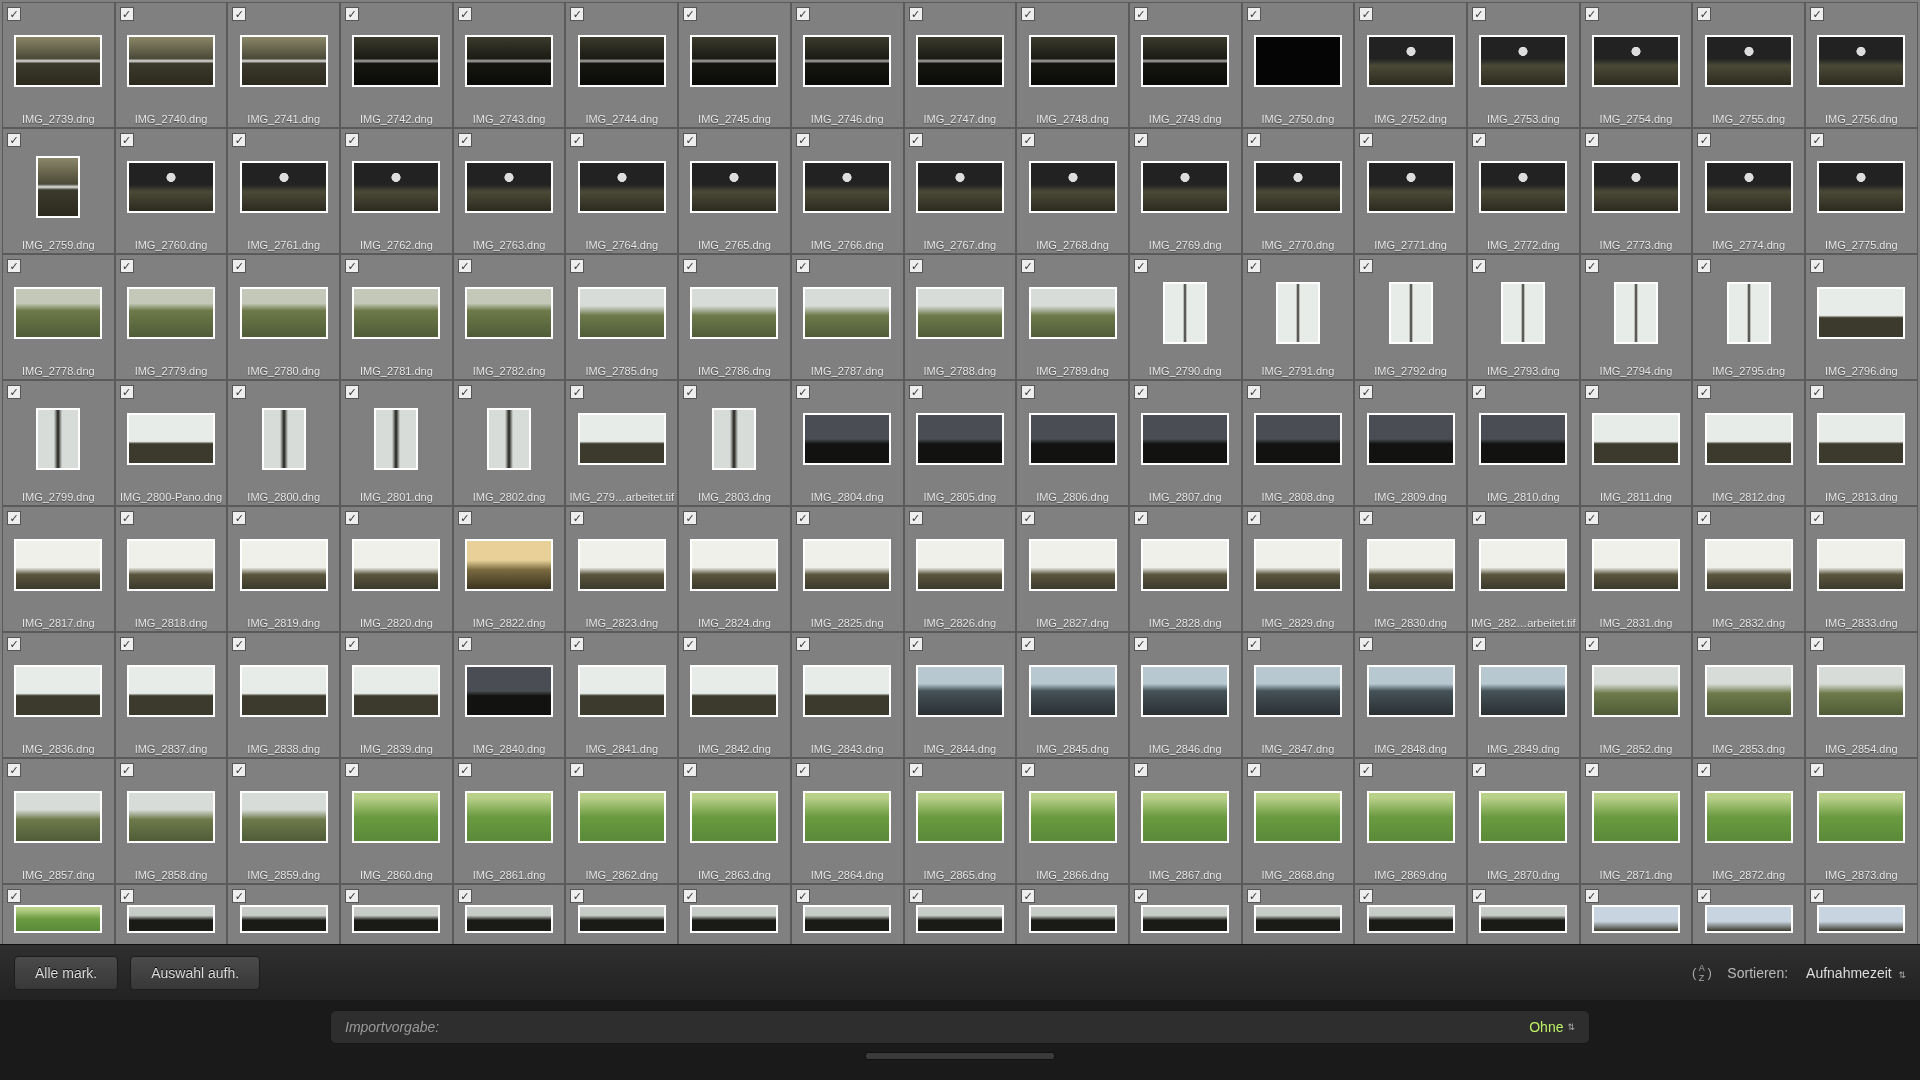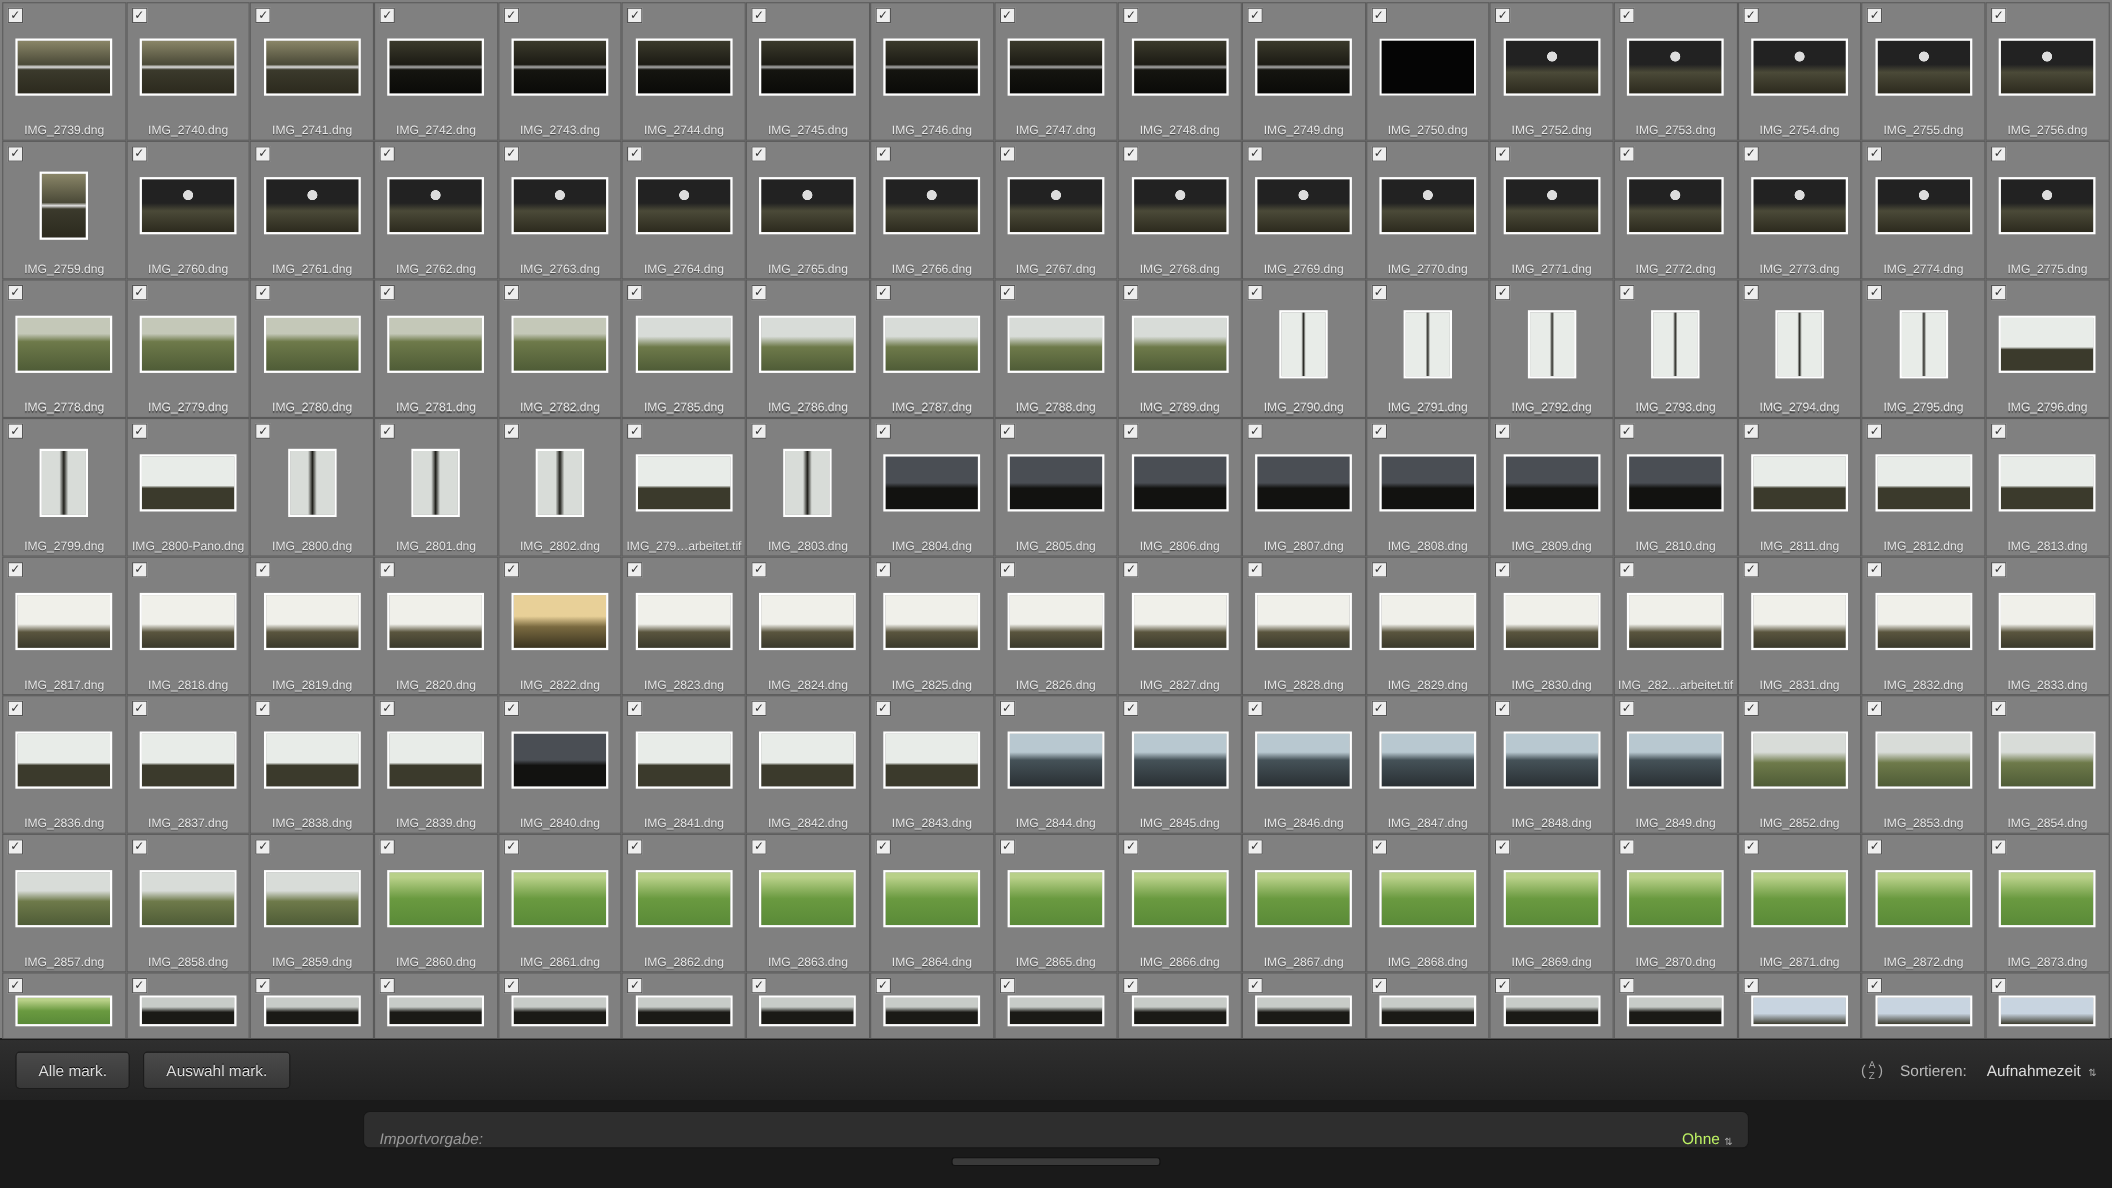--- a/index.html
+++ b/index.html
@@ -44,21 +44,21 @@
   padding:8px 20px; font-size:14px; color:#ddd; text-shadow:0 -1px 0 #000; cursor:pointer; }
 .spacer { flex:1; }
 .sorticon { width:28px; height:20px; display:inline-flex; align-items:center; justify-content:center;
   font-size:13px; color:#aaa; gap:1px; letter-spacing:-1px; }
 .sortlabel { font-size:14px; color:#bbb; }
 .sortval { font-size:14px; color:#ddd; padding-left:6px; }
 .chev { font-size:9px; color:#aaa; padding-left:4px; }
 
 .presetbar { height:52px; display:flex; justify-content:center; align-items:flex-start; padding-top:10px; }
 .presetbox { width:1260px; height:34px; background:#2e2e2e; border:1px solid #171717; border-radius:6px;
-  display:flex; align-items:flex-end; padding:0 14px; font-size:14px; }
+  display:flex; align-items:center; padding:0 14px; font-size:14px; }
 .presetlabel { color:#999; font-style:italic; }
 .presetspacer { flex:1; }
 .presetval { color:#bef264; }
 .bottomrail { height:28px; display:flex; justify-content:center; align-items:flex-start; }
 .rail { width:190px; height:8px; background:#3a3a3a; border-radius:3px; border:1px solid #111; }
 </style>
 </head>
 <body>
 
 <div class="grid-area" id="grid">
@@ -1010,21 +1010,21 @@
         <div class="chk">✓</div>
         <div class="thumbwrap">
           <div class="thumb l t-sky" style="height: 28px;"></div>
         </div>
       </div>
     </div>
   </div>
 
 <div class="toolbar">
   <div class="btn">Alle mark.</div>
-  <div class="btn">Auswahl mark.</div>
+  <div class="btn">Auswahl aufh.</div>
   <div class="spacer"></div>
   <span class="sorticon">(&nbsp;<span style="font-size:9px">A<br>Z</span>&nbsp;)</span>
   <span class="sortlabel">Sortieren:</span>
   <span>
     <span class="sortval">Aufnahmezeit</span>
     <span class="chev">⇅</span>
   </span>
 </div>
 
 <div class="presetbar">

